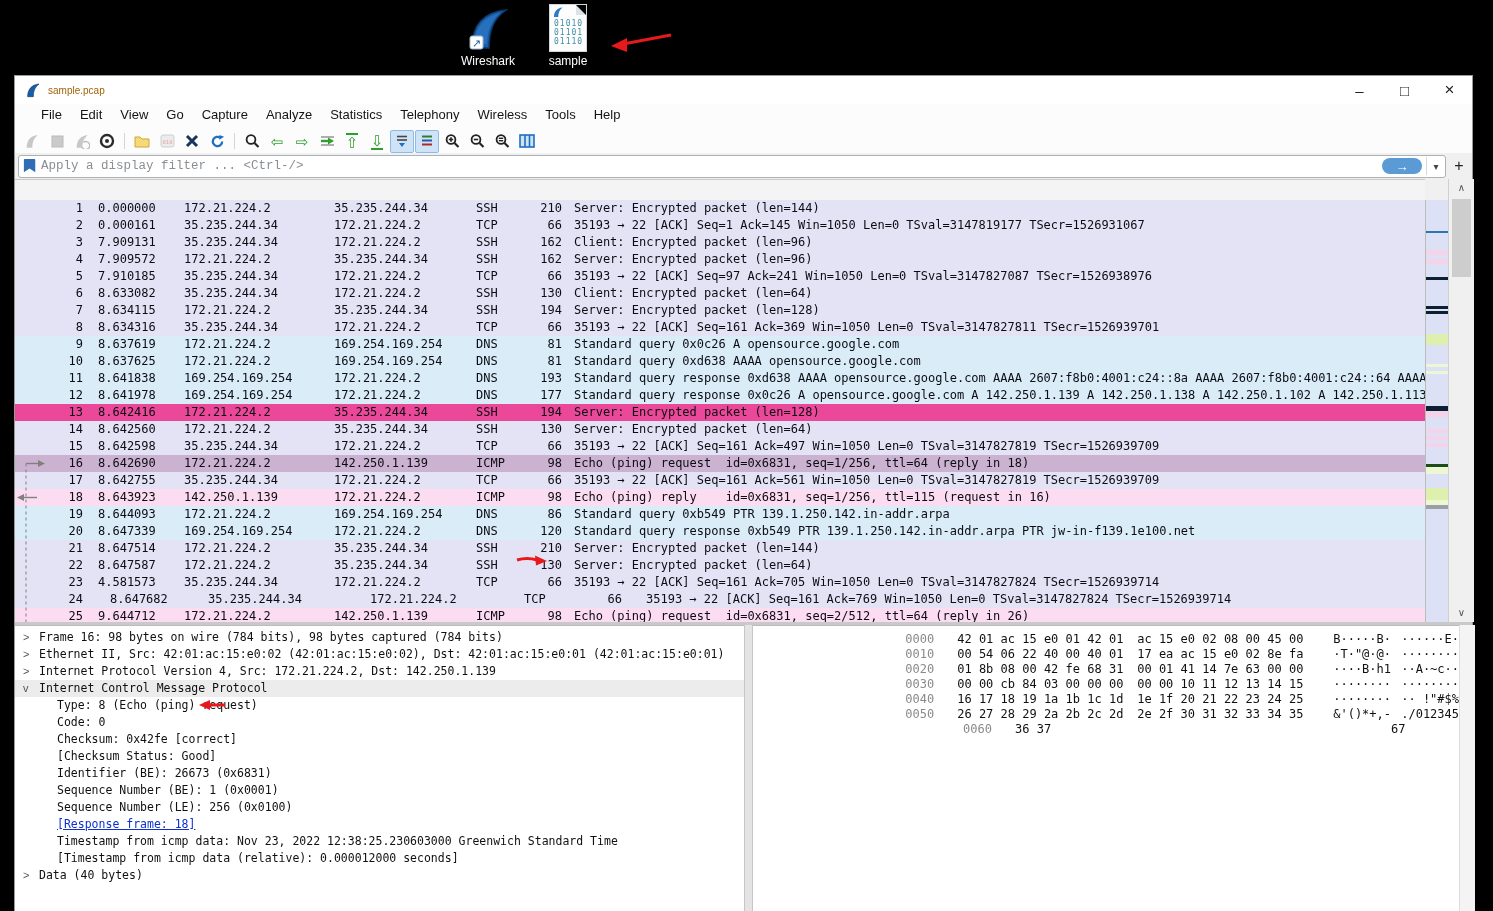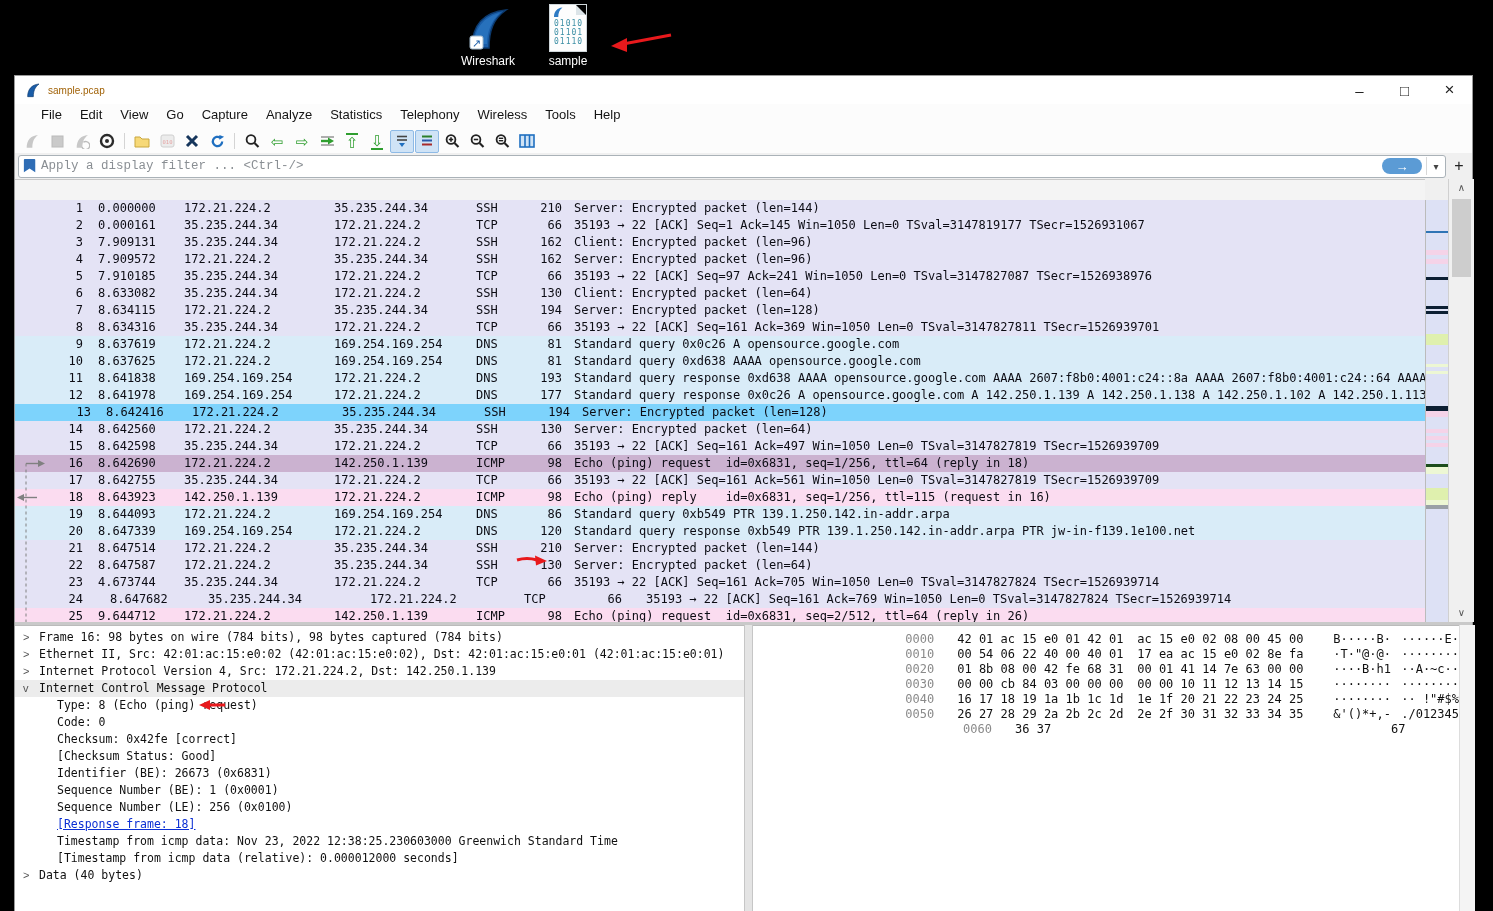--- a/index.html
+++ b/index.html
@@ -283,31 +283,31 @@
           <div class="prow" style="background: rgb(228, 227, 245);"><span class="c-no">3</span><span class="c-pad">7.909131</span><span class="c-pad">35.235.244.34</span><span class="c-pad">172.21.224.2</span><span class="c-pad">SSH</span><span class="c-len">162</span><span class="c-info">Client: Encrypted packet (len=96)</span></div>
           <div class="prow" style="background: rgb(228, 227, 245);"><span class="c-no">4</span><span class="c-pad">7.909572</span><span class="c-pad">172.21.224.2</span><span class="c-pad">35.235.244.34</span><span class="c-pad">SSH</span><span class="c-len">162</span><span class="c-info">Server: Encrypted packet (len=96)</span></div>
           <div class="prow" style="background: rgb(228, 227, 245);"><span class="c-no">5</span><span class="c-pad">7.910185</span><span class="c-pad">35.235.244.34</span><span class="c-pad">172.21.224.2</span><span class="c-pad">TCP</span><span class="c-len">66</span><span class="c-info">35193 → 22 [ACK] Seq=97 Ack=241 Win=1050 Len=0 TSval=3147827087 TSecr=1526938976</span></div>
           <div class="prow" style="background: rgb(228, 227, 245);"><span class="c-no">6</span><span class="c-pad">8.633082</span><span class="c-pad">35.235.244.34</span><span class="c-pad">172.21.224.2</span><span class="c-pad">SSH</span><span class="c-len">130</span><span class="c-info">Client: Encrypted packet (len=64)</span></div>
           <div class="prow" style="background: rgb(228, 227, 245);"><span class="c-no">7</span><span class="c-pad">8.634115</span><span class="c-pad">172.21.224.2</span><span class="c-pad">35.235.244.34</span><span class="c-pad">SSH</span><span class="c-len">194</span><span class="c-info">Server: Encrypted packet (len=128)</span></div>
           <div class="prow" style="background: rgb(228, 227, 245);"><span class="c-no">8</span><span class="c-pad">8.634316</span><span class="c-pad">35.235.244.34</span><span class="c-pad">172.21.224.2</span><span class="c-pad">TCP</span><span class="c-len">66</span><span class="c-info">35193 → 22 [ACK] Seq=161 Ack=369 Win=1050 Len=0 TSval=3147827811 TSecr=1526939701</span></div>
           <div class="prow" style="background: rgb(217, 236, 248);"><span class="c-no">9</span><span class="c-pad">8.637619</span><span class="c-pad">172.21.224.2</span><span class="c-pad">169.254.169.254</span><span class="c-pad">DNS</span><span class="c-len">81</span><span class="c-info">Standard query 0x0c26 A opensource.google.com</span></div>
           <div class="prow" style="background: rgb(217, 236, 248);"><span class="c-no">10</span><span class="c-pad">8.637625</span><span class="c-pad">172.21.224.2</span><span class="c-pad">169.254.169.254</span><span class="c-pad">DNS</span><span class="c-len">81</span><span class="c-info">Standard query 0xd638 AAAA opensource.google.com</span></div>
           <div class="prow" style="background: rgb(217, 236, 248);"><span class="c-no">11</span><span class="c-pad">8.641838</span><span class="c-pad">169.254.169.254</span><span class="c-pad">172.21.224.2</span><span class="c-pad">DNS</span><span class="c-len">193</span><span class="c-info">Standard query response 0xd638 AAAA opensource.google.com AAAA 2607:f8b0:4001:c24::8a AAAA 2607:f8b0:4001:c24::64 AAAA …</span></div>
           <div class="prow" style="background: rgb(217, 236, 248);"><span class="c-no">12</span><span class="c-pad">8.641978</span><span class="c-pad">169.254.169.254</span><span class="c-pad">172.21.224.2</span><span class="c-pad">DNS</span><span class="c-len">177</span><span class="c-info">Standard query response 0x0c26 A opensource.google.com A 142.250.1.139 A 142.250.1.138 A 142.250.1.102 A 142.250.1.113 …</span></div>
-          <div class="prow" style="background: #7dd3fc; padding-left: 8px;"><span class="c-no">13</span><span class="c-pad">8.642416</span><span class="c-pad">172.21.224.2</span><span class="c-pad">35.235.244.34</span><span class="c-pad">SSH</span><span class="c-len">194</span><span class="c-info">Server: Encrypted packet (len=128)</span></div>
+          <div class="prow" style="background: #ec4899;"><span class="c-no">13</span><span class="c-pad">8.642416</span><span class="c-pad">172.21.224.2</span><span class="c-pad">35.235.244.34</span><span class="c-pad">SSH</span><span class="c-len">194</span><span class="c-info">Server: Encrypted packet (len=128)</span></div>
           <div class="prow" style="background: rgb(228, 227, 245);"><span class="c-no">14</span><span class="c-pad">8.642560</span><span class="c-pad">172.21.224.2</span><span class="c-pad">35.235.244.34</span><span class="c-pad">SSH</span><span class="c-len">130</span><span class="c-info">Server: Encrypted packet (len=64)</span></div>
           <div class="prow" style="background: rgb(228, 227, 245);"><span class="c-no">15</span><span class="c-pad">8.642598</span><span class="c-pad">35.235.244.34</span><span class="c-pad">172.21.224.2</span><span class="c-pad">TCP</span><span class="c-len">66</span><span class="c-info">35193 → 22 [ACK] Seq=161 Ack=497 Win=1050 Len=0 TSval=3147827819 TSecr=1526939709</span></div>
           <div class="prow" style="background: rgb(203, 178, 208);"><span class="c-no">16</span><span class="c-pad">8.642690</span><span class="c-pad">172.21.224.2</span><span class="c-pad">142.250.1.139</span><span class="c-pad">ICMP</span><span class="c-len">98</span><span class="c-info">Echo (ping) request  id=0x6831, seq=1/256, ttl=64 (reply in 18)</span></div>
           <div class="prow" style="background: rgb(228, 227, 245);"><span class="c-no">17</span><span class="c-pad">8.642755</span><span class="c-pad">35.235.244.34</span><span class="c-pad">172.21.224.2</span><span class="c-pad">TCP</span><span class="c-len">66</span><span class="c-info">35193 → 22 [ACK] Seq=161 Ack=561 Win=1050 Len=0 TSval=3147827819 TSecr=1526939709</span></div>
           <div class="prow" style="background: rgb(251, 220, 240);"><span class="c-no">18</span><span class="c-pad">8.643923</span><span class="c-pad">142.250.1.139</span><span class="c-pad">172.21.224.2</span><span class="c-pad">ICMP</span><span class="c-len">98</span><span class="c-info">Echo (ping) reply    id=0x6831, seq=1/256, ttl=115 (request in 16)</span></div>
           <div class="prow" style="background: rgb(217, 236, 248);"><span class="c-no">19</span><span class="c-pad">8.644093</span><span class="c-pad">172.21.224.2</span><span class="c-pad">169.254.169.254</span><span class="c-pad">DNS</span><span class="c-len">86</span><span class="c-info">Standard query 0xb549 PTR 139.1.250.142.in-addr.arpa</span></div>
           <div class="prow" style="background: rgb(217, 236, 248);"><span class="c-no">20</span><span class="c-pad">8.647339</span><span class="c-pad">169.254.169.254</span><span class="c-pad">172.21.224.2</span><span class="c-pad">DNS</span><span class="c-len">120</span><span class="c-info">Standard query response 0xb549 PTR 139.1.250.142.in-addr.arpa PTR jw-in-f139.1e100.net</span></div>
           <div class="prow" style="background: rgb(228, 227, 245);"><span class="c-no">21</span><span class="c-pad">8.647514</span><span class="c-pad">172.21.224.2</span><span class="c-pad">35.235.244.34</span><span class="c-pad">SSH</span><span class="c-len">210</span><span class="c-info">Server: Encrypted packet (len=144)</span></div>
           <div class="prow" style="background: rgb(228, 227, 245);"><span class="c-no">22</span><span class="c-pad">8.647587</span><span class="c-pad">172.21.224.2</span><span class="c-pad">35.235.244.34</span><span class="c-pad">SSH</span><span class="c-len">130</span><span class="c-info">Server: Encrypted packet (len=64)</span></div>
-          <div class="prow" style="background: rgb(228, 227, 245);"><span class="c-no">23</span><span class="c-pad">4.673744</span><span class="c-pad">35.235.244.34</span><span class="c-pad">172.21.224.2</span><span class="c-pad">TCP</span><span class="c-len">66</span><span class="c-info">35193 → 22 [ACK] Seq=161 Ack=705 Win=1050 Len=0 TSval=3147827824 TSecr=1526939714</span></div>
+          <div class="prow" style="background: rgb(228, 227, 245);"><span class="c-no">23</span><span class="c-pad">4.581573</span><span class="c-pad">35.235.244.34</span><span class="c-pad">172.21.224.2</span><span class="c-pad">TCP</span><span class="c-len">66</span><span class="c-info">35193 → 22 [ACK] Seq=161 Ack=705 Win=1050 Len=0 TSval=3147827824 TSecr=1526939714</span></div>
           <div class="prow" style="background: rgb(228, 227, 245); gap: 12px;"><span class="c-no">24</span><span class="c-pad">8.647682</span><span class="c-pad">35.235.244.34</span><span class="c-pad">172.21.224.2</span><span class="c-pad">TCP</span><span class="c-len">66</span><span class="c-info">35193 → 22 [ACK] Seq=161 Ack=769 Win=1050 Len=0 TSval=3147827824 TSecr=1526939714</span></div>
           <div class="prow" style="background: rgb(251, 220, 240);"><span class="c-no">25</span><span class="c-pad">9.644712</span><span class="c-pad">172.21.224.2</span><span class="c-pad">142.250.1.139</span><span class="c-pad">ICMP</span><span class="c-len">98</span><span class="c-info">Echo (ping) request  id=0x6831, seq=2/512, ttl=64 (reply in 26)</span></div>
         </div>
 
       <svg class="abs" style="left:0;top:21px;pointer-events:none;" width="40" height="422">
         <line x1="11" y1="263.5" x2="11" y2="422" stroke="#808080" stroke-dasharray="3,3"></line>
         <line x1="11" y1="263.5" x2="24" y2="263.5" stroke="#808080" stroke-width="1.4"></line>
         <polygon points="30,263.5 23,260 23,267" fill="#808080"></polygon>
         <line x1="22" y1="297.5" x2="8" y2="297.5" stroke="#808080" stroke-width="1.4"></line>
         <polygon points="2,297.5 9,294 9,301" fill="#808080"></polygon>

